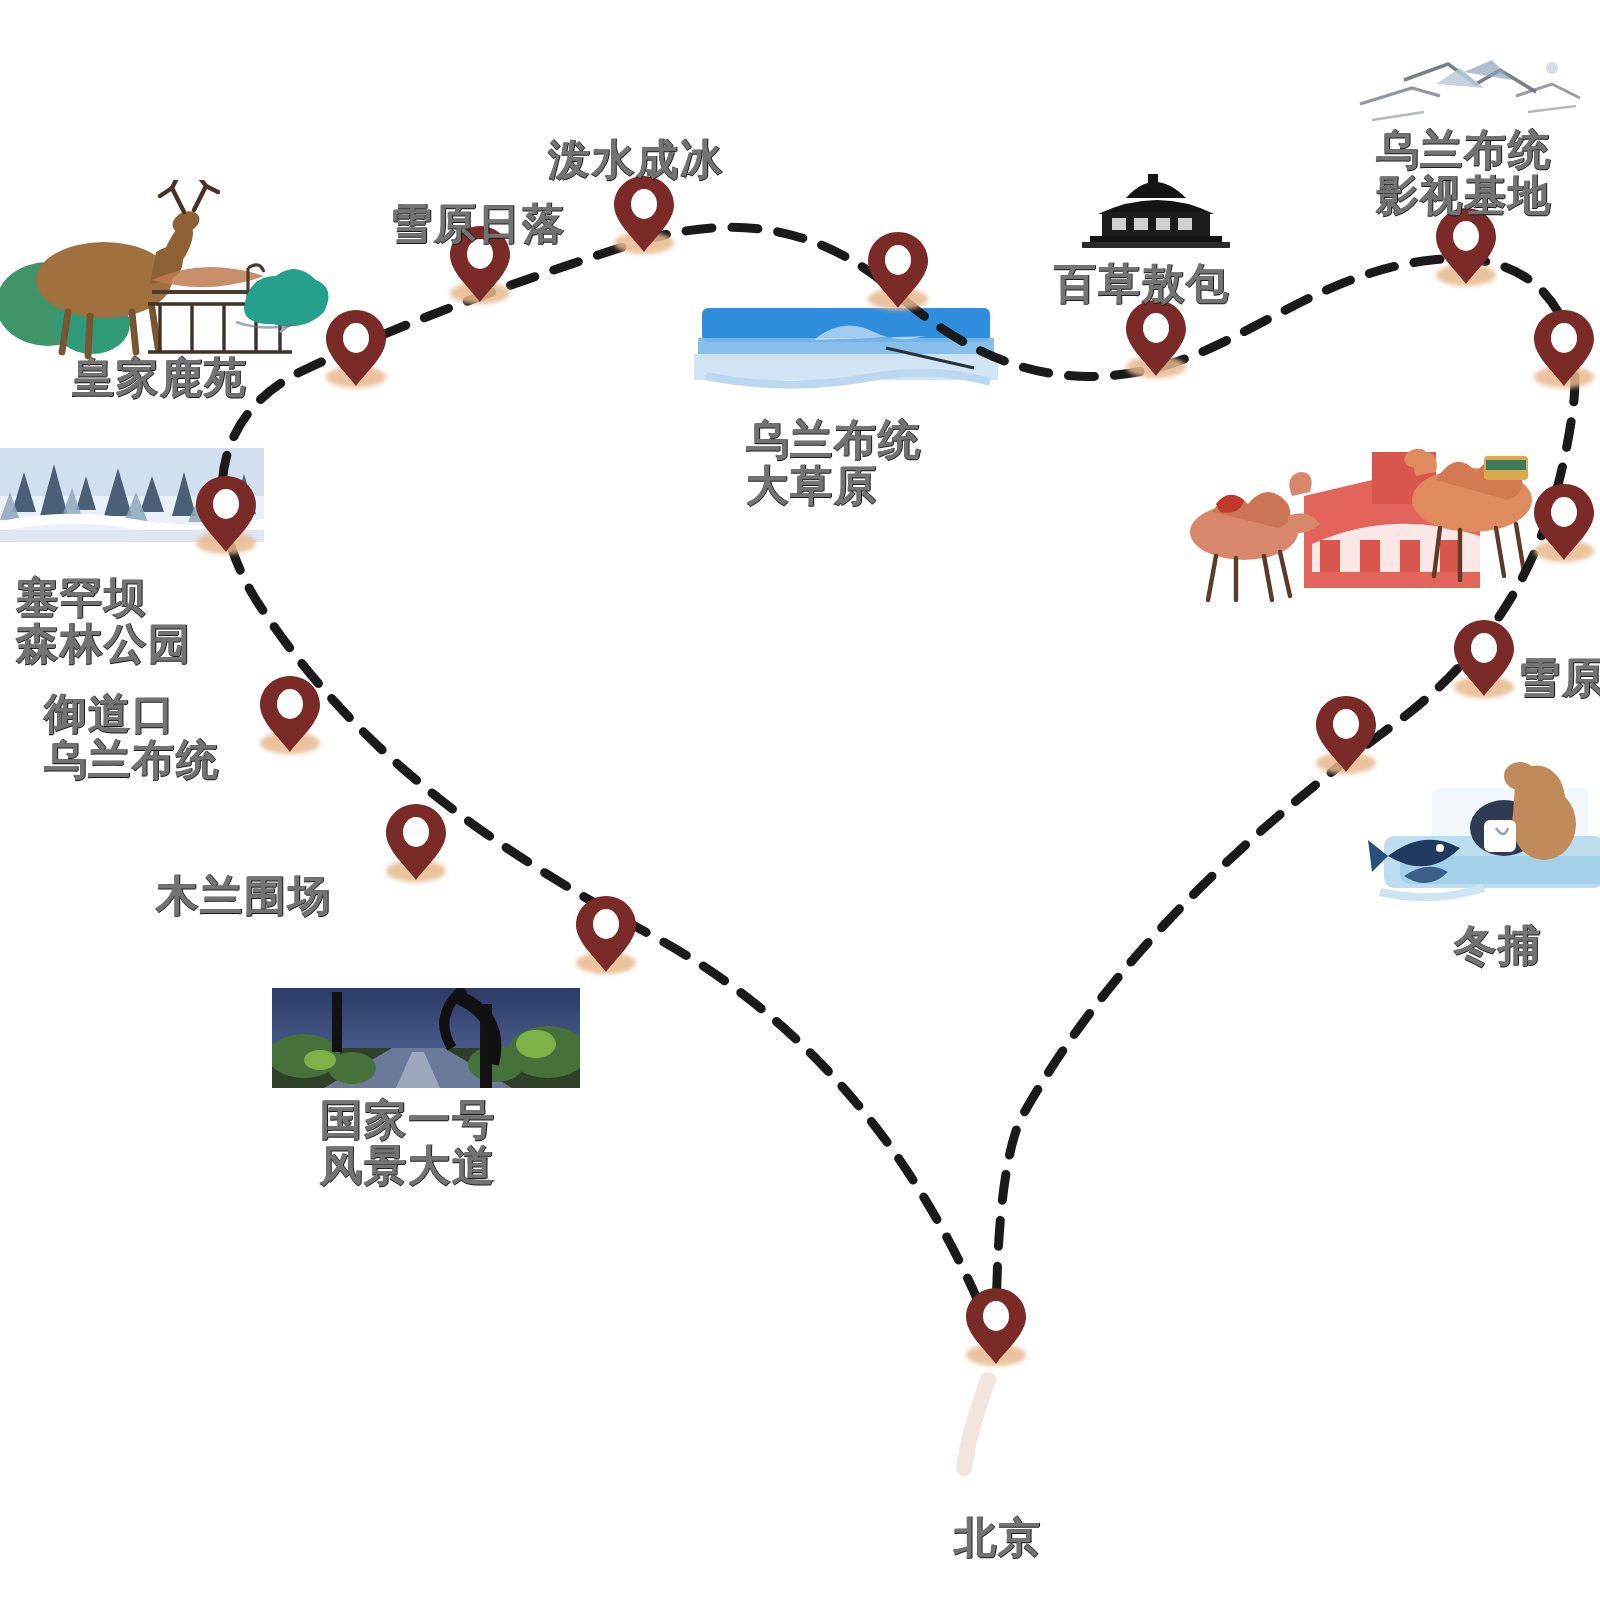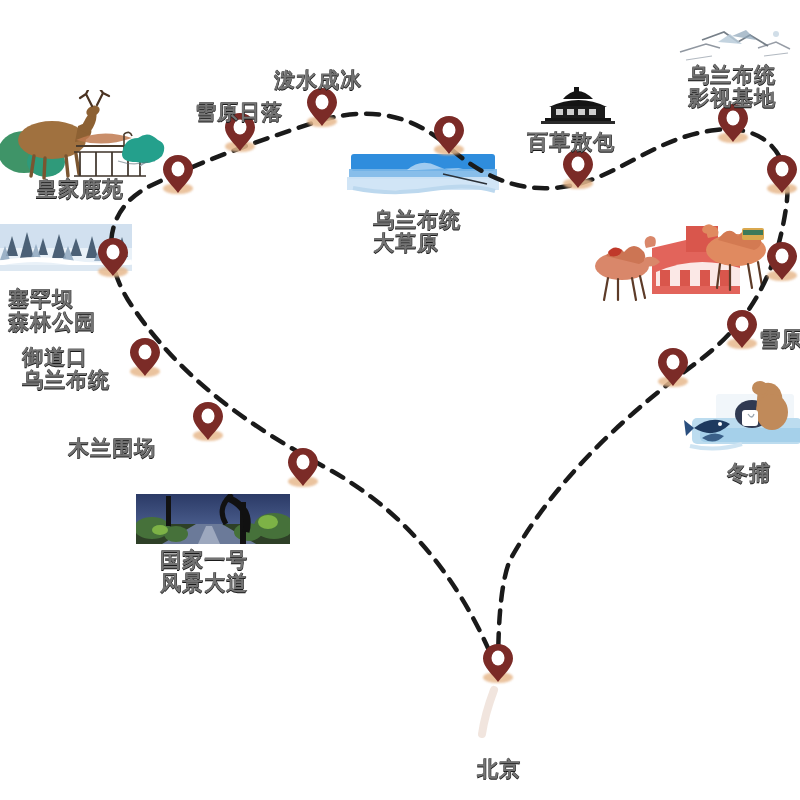--- a/index.html
+++ b/index.html
@@ -345,21 +345,21 @@
       <div class="label" style="left: 274px; top: 69px; font-size: 21px;">泼水成冰</div>
       <div class="label" style="left: 527px; top: 131px; font-size: 21px;">百草敖包</div>
       <div class="label" style="left: 688px; top: 64px; font-size: 21px;">乌兰布统
 影视基地</div>
       <div class="label" style="left: 373px; top: 209px; font-size: 21px;">乌兰布统
 大草原</div>
       <div class="label" style="left: 8px; top: 272px; font-size: 21px; margin-top: 16px;">塞罕坝
 森林公园</div>
       <div class="label" style="left: 22px; top: 346px; font-size: 21px;">御道口
 乌兰布统</div>
-      <div class="label" style="left: 68px; top: 437px; font-size: 21px;">木兰围场</div>
+      <div class="label" style="left: 78px; top: 437px; font-size: 21px;">木兰围场</div>
       <div class="label" style="left: 160px; top: 549px; font-size: 21px; text-align: center;">国家一号
 风景大道</div>
       <div class="label" style="left: 759px; top: 328px; font-size: 21px;">雪原</div>
       <div class="label" style="left: 727px; top: 462px; font-size: 21px;">冬捕</div>
       <div class="label" style="left: 477px; top: 758px; font-size: 21px;">北京</div>
     </div>
 
 </div>
 
 </body></html>

